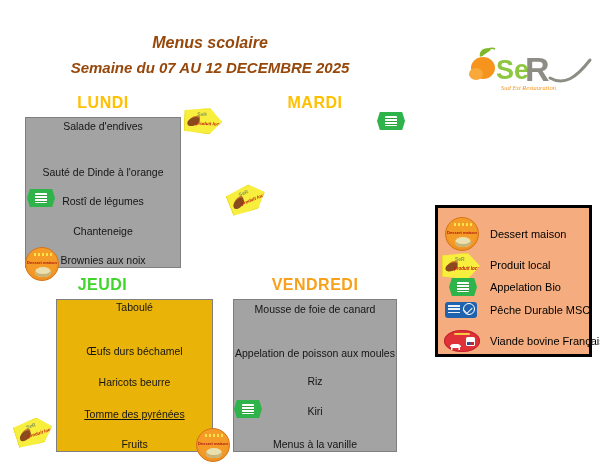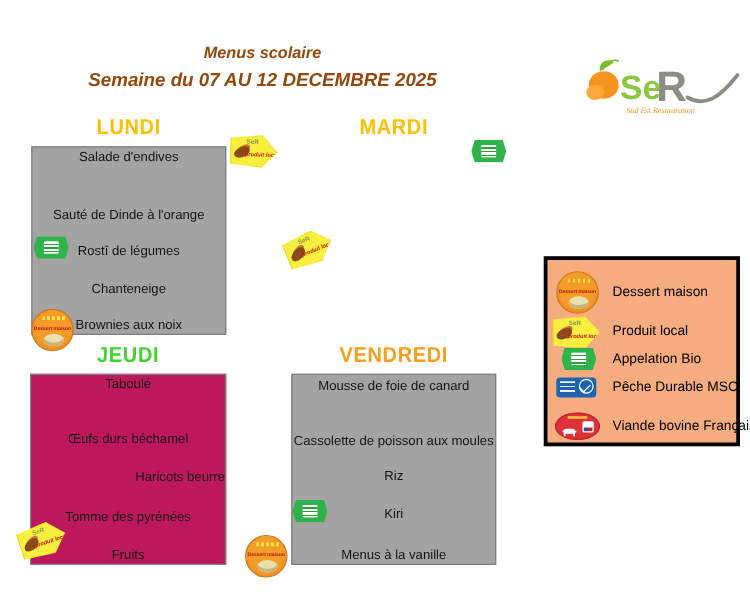--- a/index.html
+++ b/index.html
@@ -2,34 +2,34 @@
 <html><head>
 <meta charset="utf-8">
 <style>
   html,body{margin:0;padding:0;background:#fff;}
   .page{position:relative;width:600px;height:475px;background:#ffffff;
         font-family:"Liberation Sans",sans-serif;overflow:hidden;}
 
   
   .title-block{position:absolute;left:20px;top:34px;width:380px;text-align:center;
                color:#96470A;font-weight:bold;font-style:italic;}
-  .title-line1{font-size:13px;}
+  .title-line1{font-size:16px;}
   .title-line2{font-size:15px;margin-top:7px;}
 
   .logo{position:absolute;left:466px;top:40px;width:128px;height:54px;}
 
   
   .day-title{position:absolute;text-align:center;font-weight:bold;font-size:16px;
              letter-spacing:.5px;transform:scaleY(1.08);}
   .t-gold{color:#FFC000;}
   .t-green{color:#3FD52B;}
   .t-orange{color:#F9A01B;}
 
   .day-box{position:absolute;background:#a3a3a3;border:1.5px solid #7F7F7F;box-sizing:border-box;}
-  .day-box.green{background:#be185d;}
+  .day-box.green{background:#eab308;margin-left:32px;}
   .menu-item{position:absolute;left:0;width:100%;text-align:center;font-size:10.5px;
              color:#151515;line-height:13px;}
 
   
   .legend{position:absolute;left:435px;top:205px;width:157px;height:152px;
           background:#F5AD7F;border:3px solid #000;box-sizing:border-box;}
   .legend-label{position:absolute;left:52px;font-size:11px;color:#000;white-space:nowrap;}
 
   
   .badge{position:absolute;}
@@ -114,29 +114,29 @@
     <div class="menu-item" style="top:136px;">Brownies aux noix</div>
     <div class="menu-item" style="top:107px;">Chanteneige</div>
   </div>
 
   <div class="day-title t-gold" style="left:233px;top:94px;width:164px;">MARDI</div>
 
   <div class="day-title t-green" style="left:24px;top:276px;width:157px;">JEUDI</div>
   <div class="day-box green" style="left:24px;top:299px;width:157px;height:153px;">
     <div class="menu-item" style="top:1px;">Taboulé</div>
     <div class="menu-item" style="top:45px;">Œufs durs béchamel</div>
-    <div class="menu-item" style="top:76px;text-align:right;">Haricots beurre</div>
-    <div class="menu-item" style="top:108px;">Tomme des pyrénées</div>
+    <div class="menu-item" style="top:76px;">Haricots beurre</div>
+    <div class="menu-item" style="top:108px;text-decoration:underline;">Tomme des pyrénées</div>
     <div class="menu-item" style="top:138px;">Fruits</div>
   </div>
 
   <div class="day-title t-orange" style="left:233px;top:276px;width:164px;">VENDREDI</div>
   <div class="day-box" style="left:233px;top:299px;width:164px;height:153px;">
     <div class="menu-item" style="top:3px;">Mousse de foie de canard</div>
-    <div class="menu-item" style="top:47px;">Cassolette de poisson aux moules</div>
+    <div class="menu-item" style="top:47px;">Appelation de poisson aux moules</div>
     <div class="menu-item" style="top:75px;">Riz</div>
     <div class="menu-item" style="top:105px;">Kiri</div>
     <div class="menu-item" style="top:138px;">Menus à la vanille</div>
   </div>
 
   <div class="badge badge-pl rot2" style="left:184px;top:108px;">
     <span class="pl-brand">SeR</span>
     <span class="pl-veg"></span>
     <span class="pl-label">produit local</span>
   </div>

